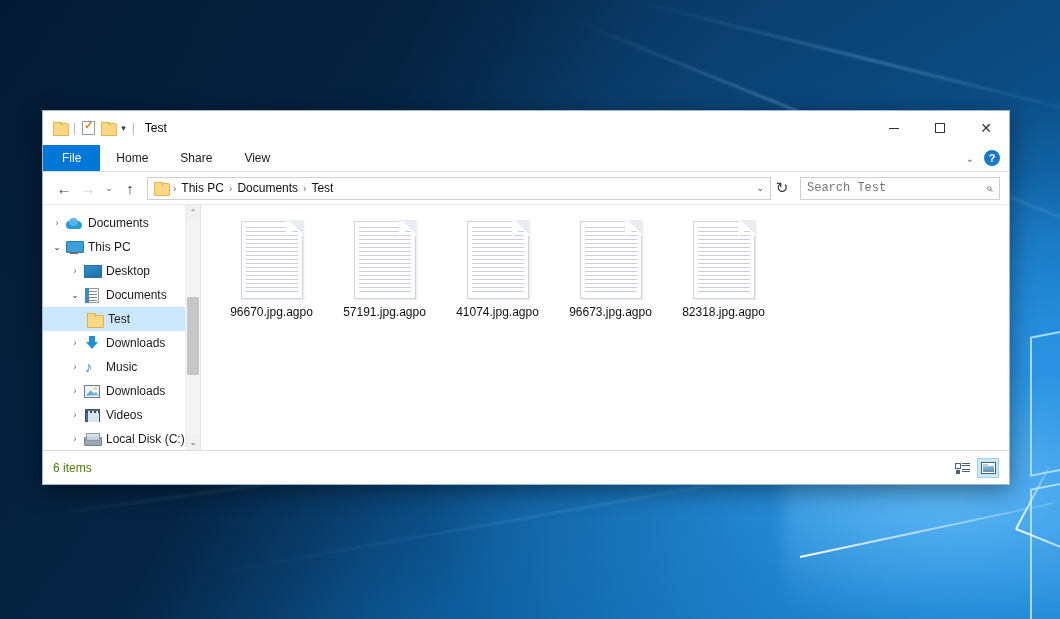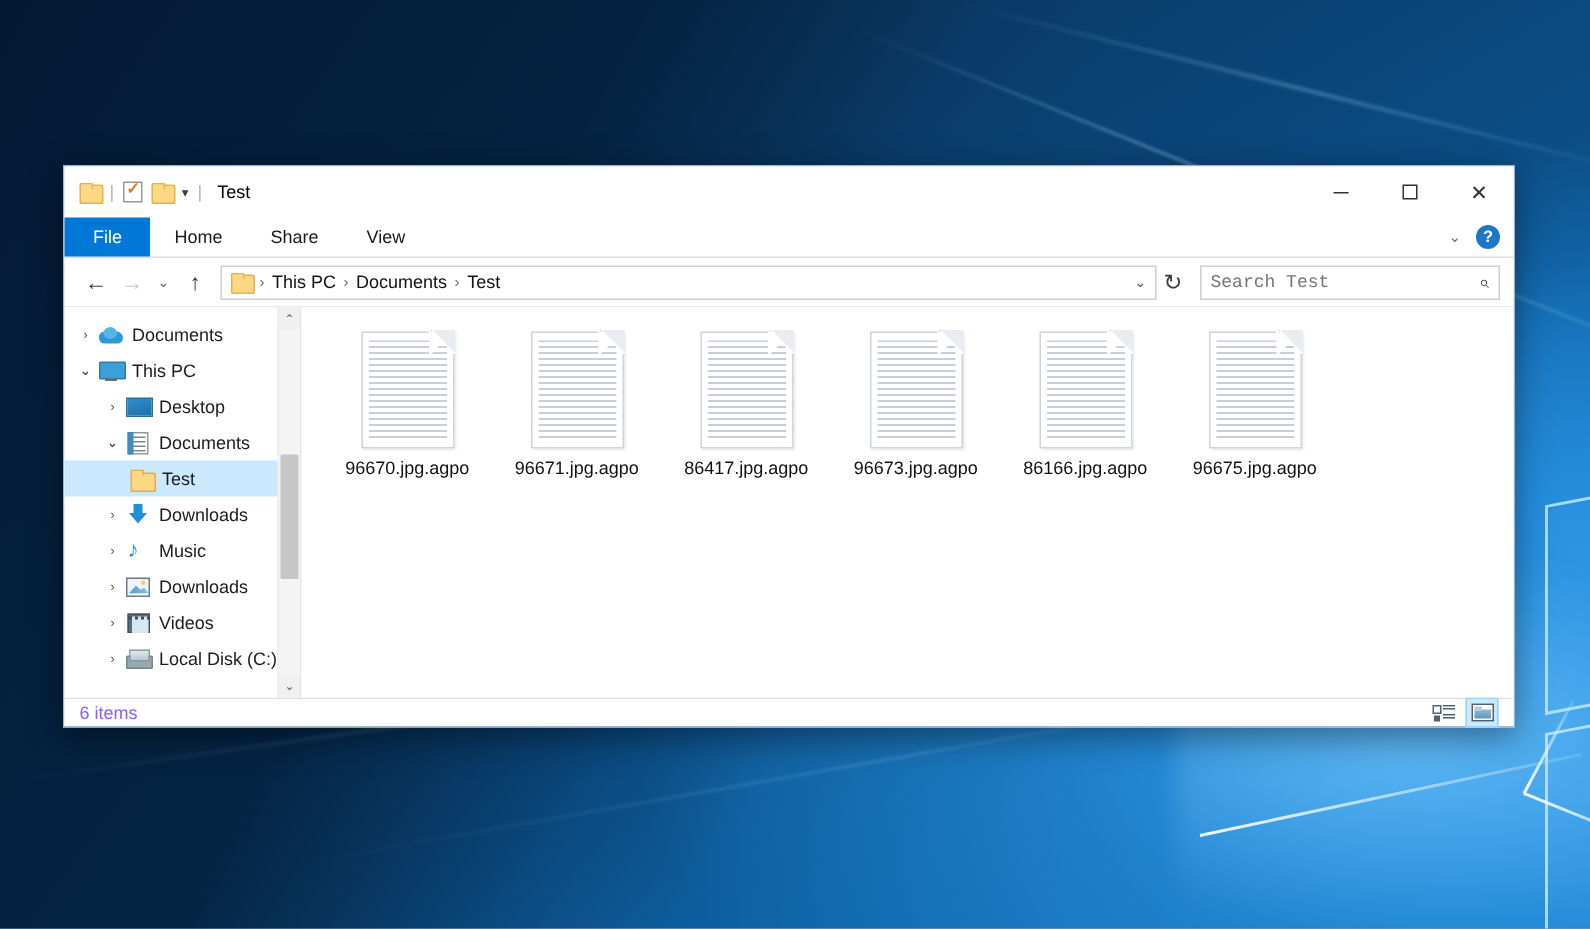--- a/index.html
+++ b/index.html
@@ -296,23 +296,23 @@
     clip-path:polygon(0 0, 100% 100%, 100% 0);
   }
   .fi-fold-cover {
     position:absolute; right:-1px; top:-1px; width:18px; height:18px;
     background:#ffffff; clip-path:polygon(0 0, 100% 0, 0 100%);
   }
   .fi-name { font-size:12px; color:#111; line-height:14px; }
 
   
   .statusbar {
-    height:19px; border-top:1px solid #dedede; background:#ffffff;
+    height:34px; border-top:1px solid #dedede; background:#ffffff;
     display:flex; align-items:center; padding:0 10px; flex:0 0 auto;
-    font-size:12px; color:#8b5cf6;
+    font-size:12px; color:#4d7c0f;
   }
   .status-right { margin-left:auto; display:flex; align-items:center; gap:4px; }
   .viewbtn {
     width:22px; height:20px; display:flex; align-items:center; justify-content:center;
   }
   .viewbtn.active { border:1px solid #99d1ff; background:#cce8ff; }
   .ico-details { width:15px; height:12px; position:relative; }
   .ico-details::before{
     content:""; position:absolute; left:0; top:1px; width:4px; height:4px;
     border:1px solid #4d6270;
@@ -523,62 +523,53 @@
           <div class="fi-name">96670.jpg.agpo</div>
         </div>
 
         <div class="fileitem">
           <div class="fi-icon">
             <div class="fi-page"></div>
               <div class="fi-lines"></div>
             <div class="fi-fold-cover"></div>
               <div class="fi-fold"></div>
           </div>
-          <div class="fi-name">96671.jpg.agpo</div>
+          <div class="fi-name">57191.jpg.agpo</div>
         </div>
 
         <div class="fileitem">
           <div class="fi-icon">
             <div class="fi-page"></div>
               <div class="fi-lines"></div>
             <div class="fi-fold-cover"></div>
               <div class="fi-fold"></div>
           </div>
-          <div class="fi-name">86417.jpg.agpo</div>
+          <div class="fi-name">41074.jpg.agpo</div>
         </div>
 
         <div class="fileitem">
           <div class="fi-icon">
             <div class="fi-page"></div>
               <div class="fi-lines"></div>
             <div class="fi-fold-cover"></div>
               <div class="fi-fold"></div>
           </div>
           <div class="fi-name">96673.jpg.agpo</div>
         </div>
 
         <div class="fileitem">
           <div class="fi-icon">
             <div class="fi-page"></div>
               <div class="fi-lines"></div>
             <div class="fi-fold-cover"></div>
               <div class="fi-fold"></div>
           </div>
-          <div class="fi-name">86166.jpg.agpo</div>
-        </div>
-
-        <div class="fileitem">
-          <div class="fi-icon">
-            <div class="fi-page"></div>
-              <div class="fi-lines"></div>
-            <div class="fi-fold-cover"></div>
-              <div class="fi-fold"></div>
-          </div>
-          <div class="fi-name">96675.jpg.agpo</div>
-        </div>
+          <div class="fi-name">82318.jpg.agpo</div>
+        </div>
+
 
       </div>
     </div>
   </div>
 
   <div class="statusbar">
     <span>6 items</span>
     <div class="status-right">
       <div class="viewbtn">
         <span class="ico-details"></span>

